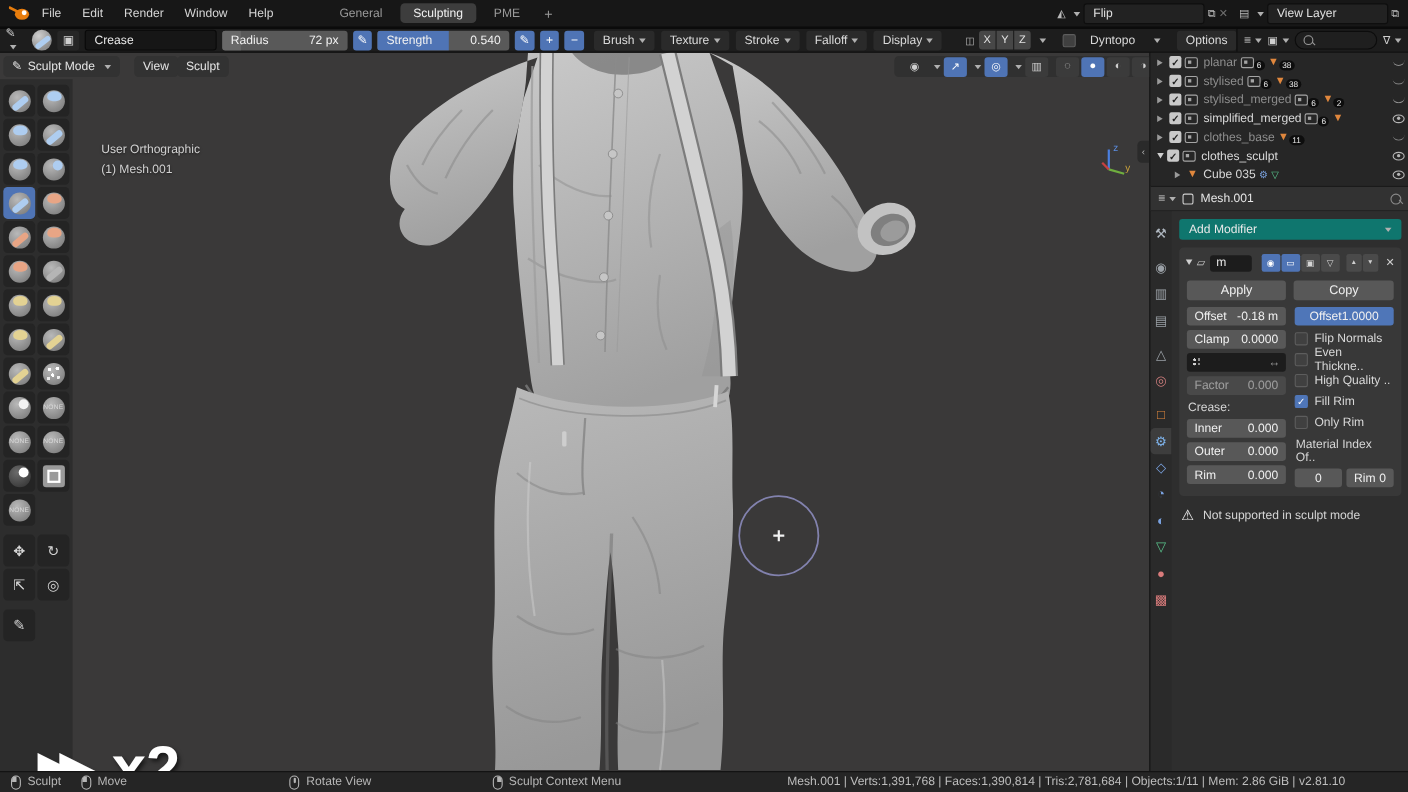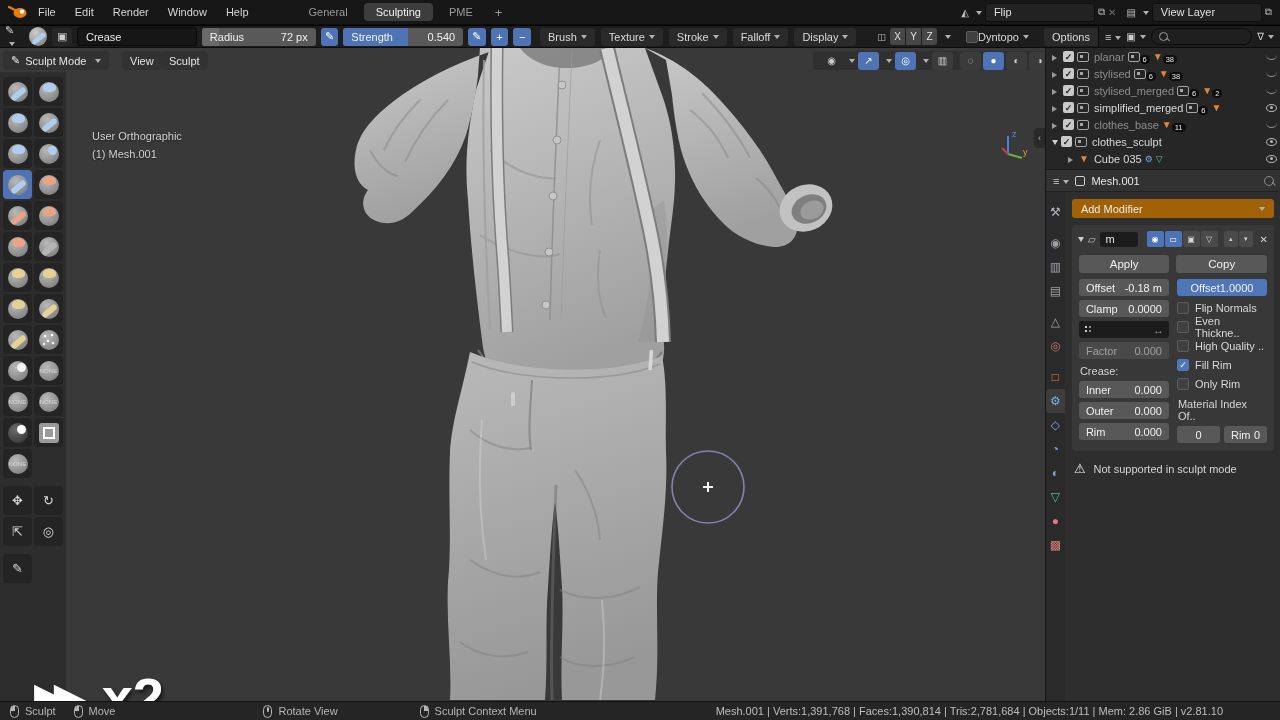--- a/index.html
+++ b/index.html
@@ -123,21 +123,21 @@
                 padding:0 7px;gap:6px;box-sizing:border-box;}
   .bc-icon{width:10px;height:10px;border:1.4px solid #d0d0d0;border-radius:2px;box-sizing:border-box;}
   .pin{width:8px;height:8px;border:1.4px solid #8a8a8a;border-radius:50%;position:relative;margin-left:auto;}
   .pin::after{content:"";position:absolute;left:6px;top:6px;width:5px;height:1.4px;background:#8a8a8a;transform:rotate(45deg);}
   #props-body{position:absolute;left:0;top:144px;width:235px;bottom:0;display:flex;}
   #prop-tabs{width:33px;background:#2a2a2a;padding-top:8px;display:flex;flex-direction:column;align-items:stretch;}
   .ptab{height:24px;display:flex;align-items:center;justify-content:center;font-size:12px;}
   .ptab.sel{background:#3d3d3d;border-radius:4px 0 0 4px;}
   .pgap{height:7px;}
   #prop-content{flex:1;background:#2e2e2e;padding:7px 7px 0 7px;box-sizing:border-box;}
-  .addmod{background:#a16207;border-radius:3px;height:19px;display:flex;align-items:center;
+  .addmod{background:#0f766e;border-radius:3px;height:19px;display:flex;align-items:center;
           padding:0 9px;color:#e9e9e9;justify-content:space-between;}
   .mod-box{background:#383838;border-radius:4px;margin-top:7px;padding:5px 6px 8px 6px;}
   .mod-head{display:flex;align-items:center;gap:4px;height:18px;}
   .mname{background:#1c1c1c;border-radius:3px;height:15px;min-width:26px;padding:0 6px;display:flex;
          align-items:center;color:#e6e6e6;}
   .mtog{width:17px;height:16px;border-radius:2px;background:#4a4a4a;color:#d5d5d5;font-size:8px;
         display:flex;align-items:center;justify-content:center;}
   .mtog.blue{background:#4f74b5;color:#fff;}
   .updown{display:flex;gap:1px;margin-left:2px;}
   .ud{width:14px;height:16px;background:#4a4a4a;border-radius:2px;color:#cfcfcf;font-size:6px;
@@ -245,21 +245,21 @@
       </span>
     <span style="display:flex;align-items:center;gap:4px;margin-left:16px;">
       <span style="color:#bdbdbd;font-size:9px;">◫</span>
       <span class="axis-group" id="mirror-axes">
           <span class="axis-btn">X</span>
           <span class="axis-btn">Y</span>
           <span class="axis-btn">Z</span>
         </span>
         <span class="chev"></span>
     </span>
-    <span style="display:flex;align-items:center;gap:0;margin-left:10px;">
+    <span style="display:flex;align-items:center;gap:13px;margin-left:10px;">
       <span class="cbox"></span>
       <span>Dyntopo</span>
       <span class="chev"></span>
     </span>
     <span class="pill" style="margin-left:10px;">Options</span>
   </div>
   <div id="ts-right">
     <span style="color:#cfcfcf;">≡<span class="chev"></span></span>
     <span style="color:#cfcfcf;font-size:10px;">▣<span class="chev"></span></span>
     <span class="search">
@@ -748,19 +748,19 @@
         <span>Sculpt</span>
       </span>
       <span class="hint" style="margin-left: 18px;">
         <span class="mouse left"></span>
         <span>Move</span>
       </span>
       <span class="hint" style="margin-left: 148px;">
         <span class="mouse middle"></span>
         <span>Rotate View</span>
       </span>
-      <span class="hint" style="margin-left: 82px;">
+      <span class="hint" style="margin-left: 110px;">
         <span class="mouse right"></span>
         <span>Sculpt Context Menu</span>
       </span>
     </div>
   <div id="status-stats">Mesh.001 | Verts:1,391,768 | Faces:1,390,814 | Tris:2,781,684 | Objects:1/11 | Mem: 2.86 GiB | v2.81.10</div>
 </div>
 
 </body></html>

